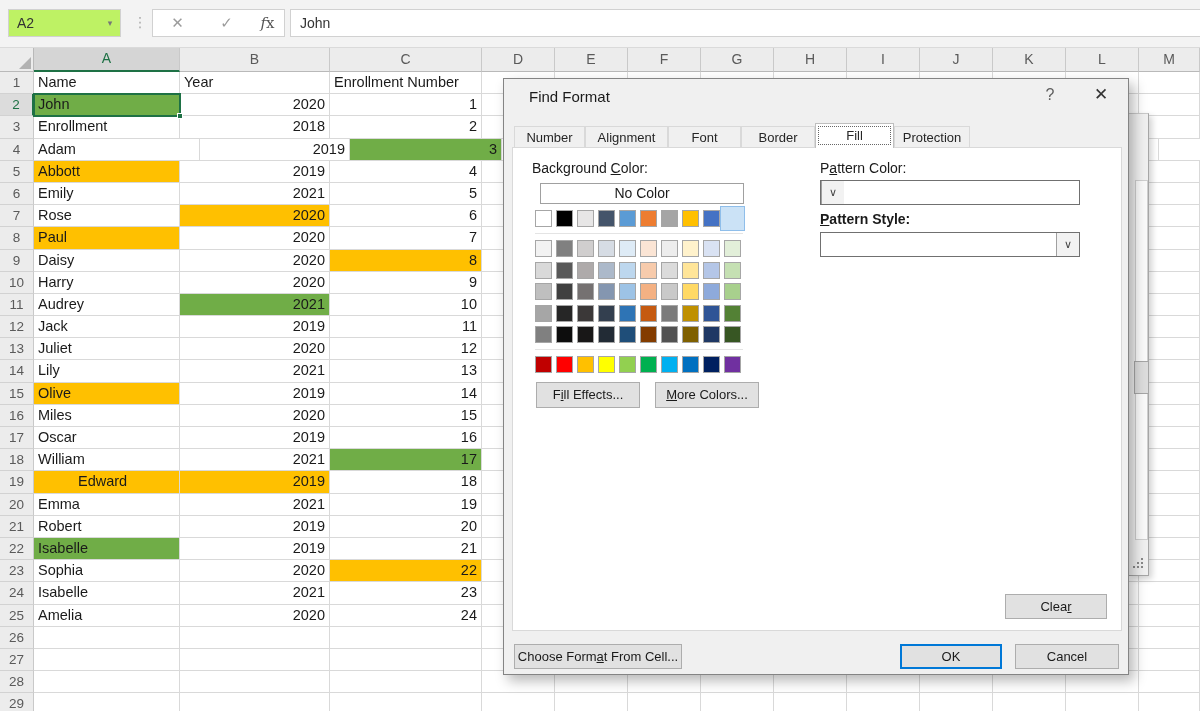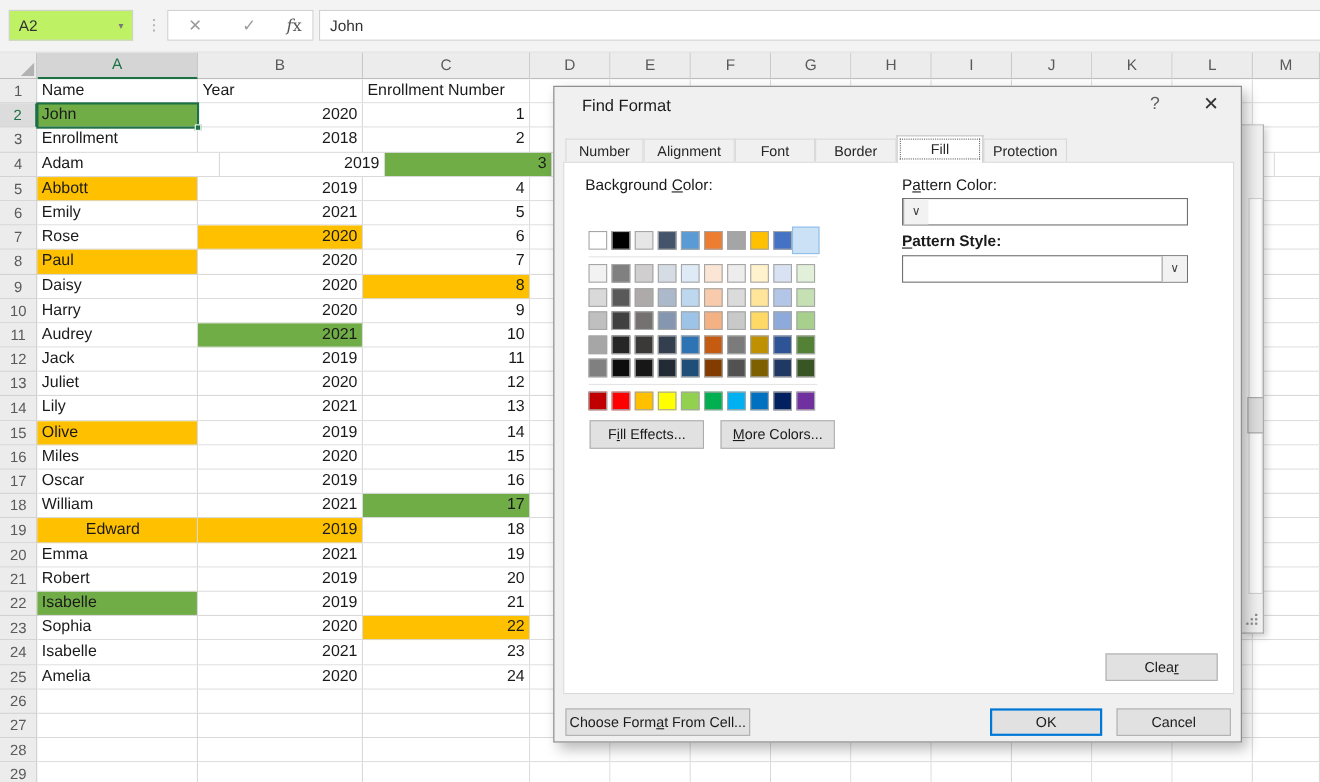--- a/index.html
+++ b/index.html
@@ -616,20 +616,21 @@
         <div class="tab" style="width: 73px;">Font</div>
         <div class="tab" style="width: 74px;">Border</div>
         <div class="tab active" style="width: 79px;">Fill</div>
         <div class="tab" style="width: 76px;">Protection</div>
       </div>
     <div id="tab-panel">
 
       <div class="dlg-label" style="left:19px; top:12px;">
         <span>Background </span><span class="u">C</span><span>olor:</span>
       </div>
+      <div id="no-color-btn">No Color</div>
       <div id="palette">
           <div class="sw-row">
             <div class="swatch" style="background: rgb(255, 255, 255);"></div>
             <div class="swatch" style="background: rgb(0, 0, 0);"></div>
             <div class="swatch" style="background: rgb(231, 230, 230);"></div>
             <div class="swatch" style="background: rgb(68, 84, 106);"></div>
             <div class="swatch" style="background: rgb(91, 155, 213);"></div>
             <div class="swatch" style="background: rgb(237, 125, 49);"></div>
             <div class="swatch" style="background: rgb(165, 165, 165);"></div>
             <div class="swatch" style="background: rgb(255, 192, 0);"></div>

